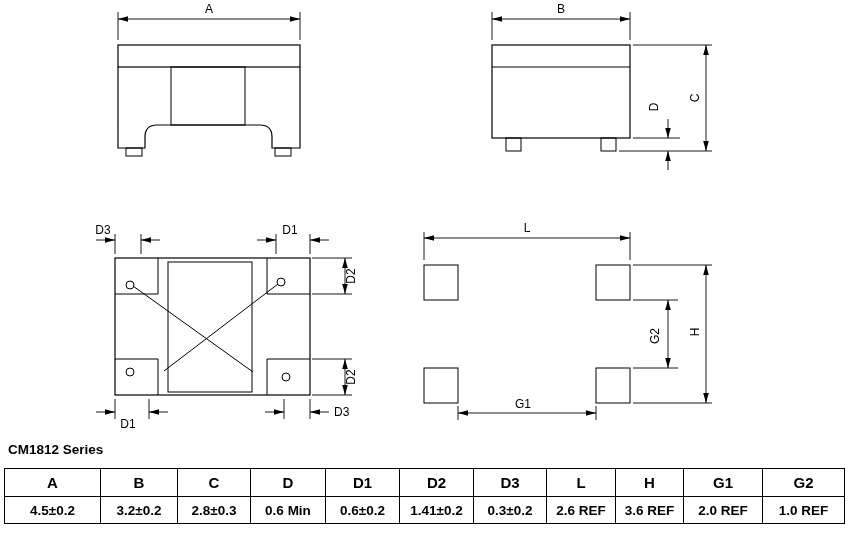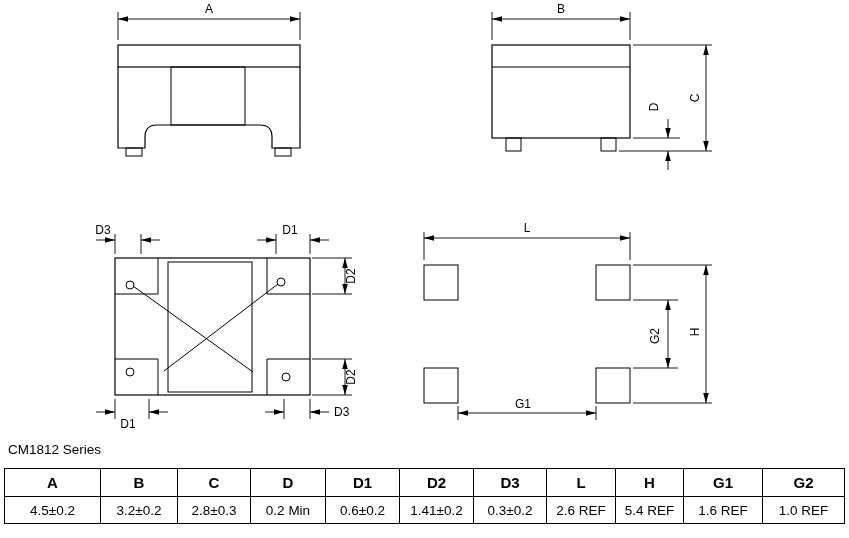--- a/index.html
+++ b/index.html
@@ -5,23 +5,23 @@
   html,body{margin:0;padding:0;background:#fff;}
   #page{position:relative;width:849px;height:538px;background:#fff;overflow:hidden;
         font-family:"Liberation Sans",sans-serif;color:#000;}
   svg{position:absolute;left:0;top:0;}
   .part{stroke:#000;stroke-width:1.2;fill:none;}
   .thin{stroke:#000;stroke-width:1;fill:none;}
   .dim{stroke:#000;stroke-width:0.9;fill:none;}
   .arr{fill:#000;stroke:none;}
   .dim-label{font-family:"Liberation Sans",sans-serif;font-size:12px;fill:#000;stroke:none;text-anchor:middle;}
   .dim-label.start{text-anchor:start;}
-  #series-title{position:absolute;left:8px;top:442px;font-size:13.5px;font-weight:normal;}
+  #series-title{position:absolute;left:8px;top:442px;font-size:13.5px;font-weight:bold;}
   #dim-table{position:absolute;left:4px;top:468px;width:841px;border-collapse:collapse;table-layout:fixed;}
-  #dim-table th,#dim-table td{border:1px solid #000;text-align:center;padding:0;background:#fff;}
+  #dim-table th,#dim-table td{border:1px solid #000;text-align:center;padding:0;background:#fff;font-weight:bold;}
   #dim-table th{font-size:15px;font-weight:bold;height:27px;}
   #dim-table td{font-size:13.5px;height:26px;}
 </style>
 </head>
 <body>
 
 <div id="page">
 
 <svg width="849" height="462" viewBox="0 0 849 462">
   <defs>
@@ -221,25 +221,25 @@
     <th>D3</th>
     <th>L</th>
     <th>H</th>
     <th>G1</th>
     <th>G2</th>
   </tr>
   <tr>
     <td>4.5±0.2</td>
     <td>3.2±0.2</td>
     <td>2.8±0.3</td>
-    <td>0.2 Min</td>
+    <td>0.6 Min</td>
     <td>0.6±0.2</td>
     <td>1.41±0.2</td>
     <td>0.3±0.2</td>
     <td>2.6 REF</td>
-    <td>5.4 REF</td>
-    <td>1.6 REF</td>
+    <td>3.6 REF</td>
+    <td>2.0 REF</td>
     <td>1.0 REF</td>
   </tr>
 </tbody>
     </table>
 
 </div>
 
 </body></html>

